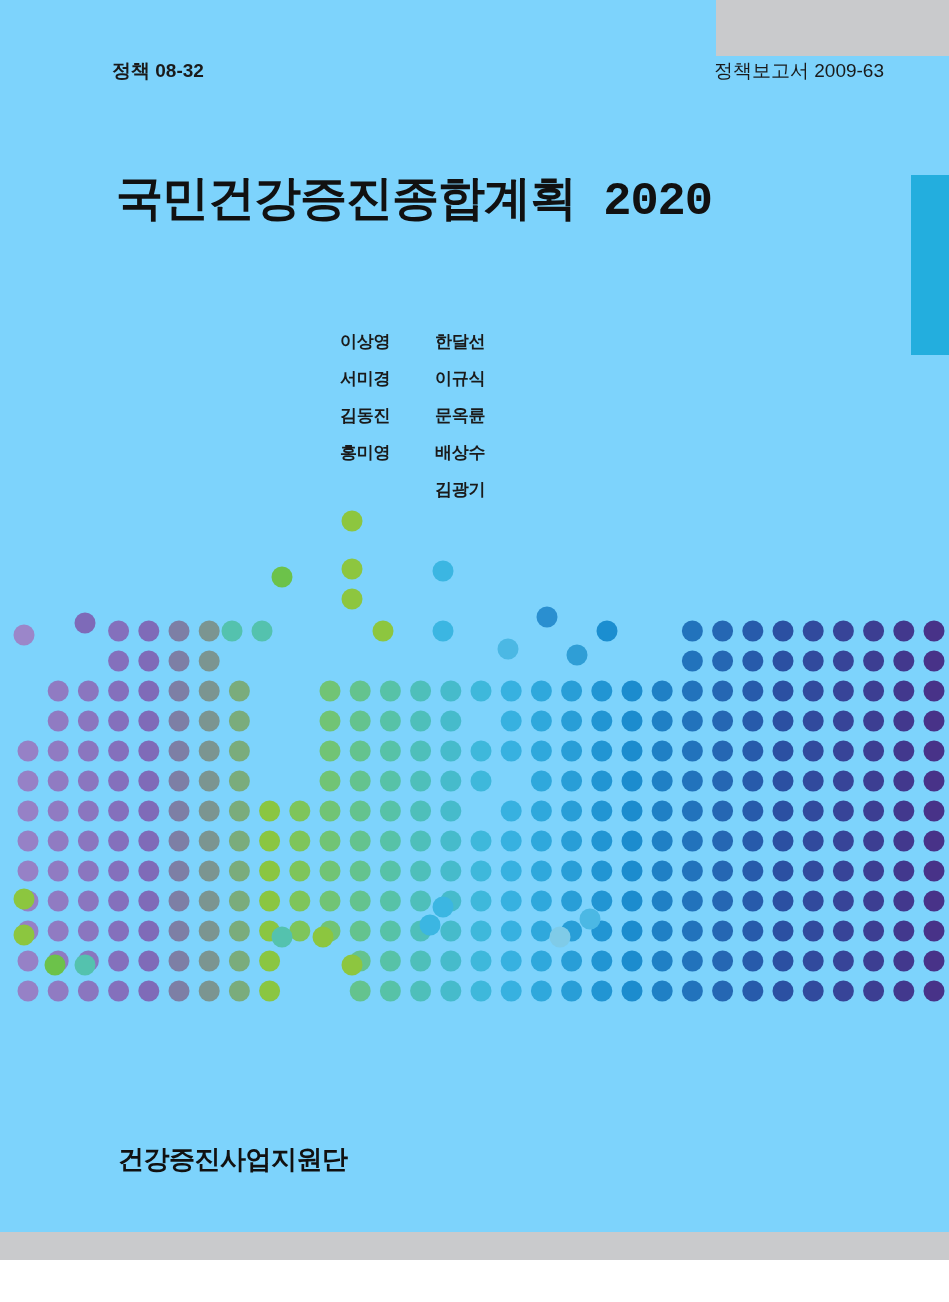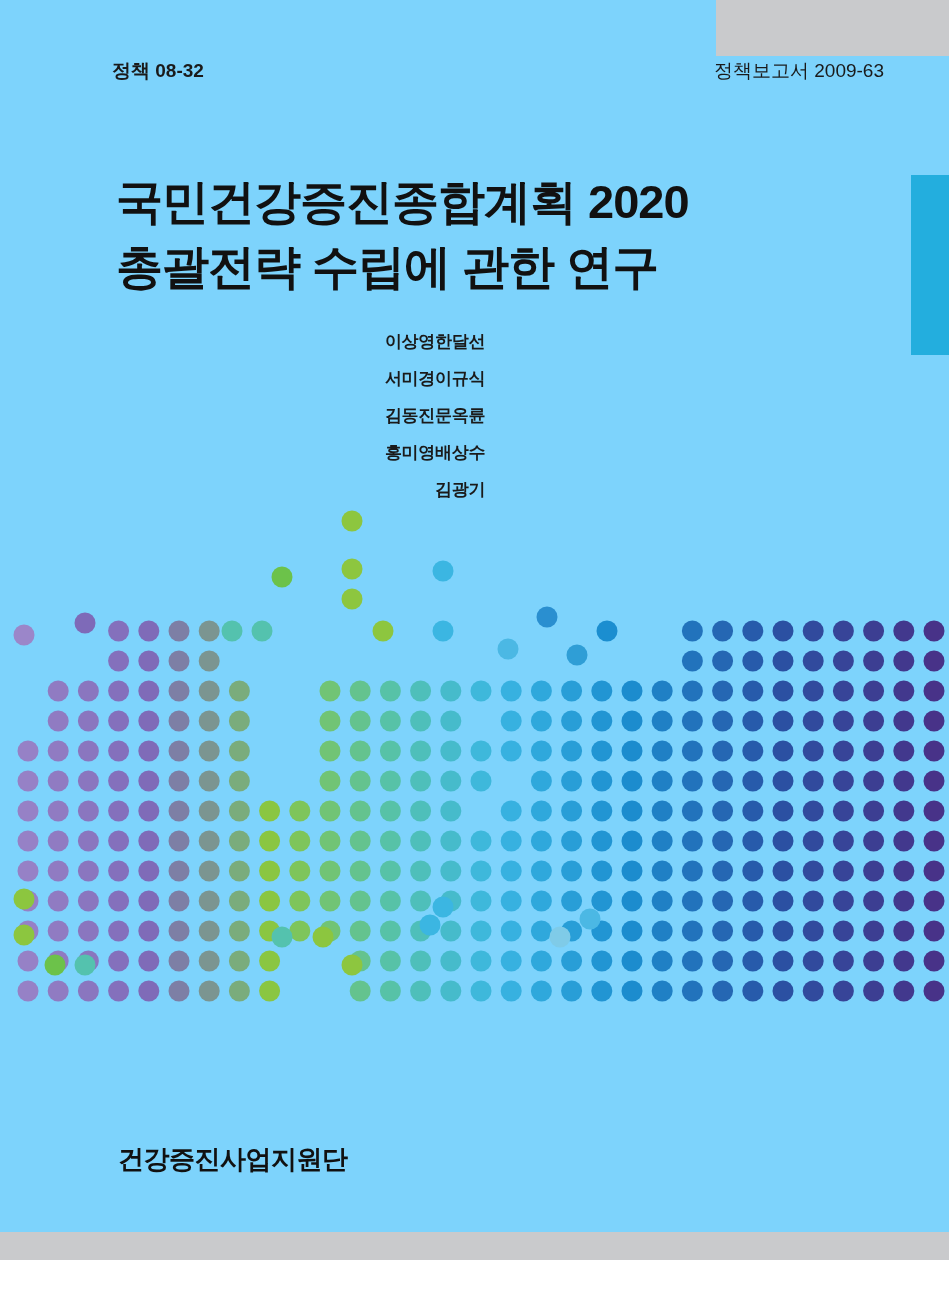--- a/index.html
+++ b/index.html
@@ -69,39 +69,39 @@
     left: 116px;
     top: 170px;
     width: 720px;
   }
   .title-line {
     font-size: 47px;
     font-weight: bold;
     color: #111111;
     line-height: 1.38;
     letter-spacing: -1px;
+    font-family: Liberation Mono, monospace;
   }
 
   
   .authors {
     position: absolute;
     left: 340px;
     top: 330px;
     width: 260px;
   }
   .author-row {
     display: flex;
     margin-bottom: 14px;
   }
   .author-col {
     font-size: 17px;
     font-weight: bold;
     color: #1a1a1a;
     letter-spacing: -0.3px;
-    text-align: right;
   }
   .author-col.left {
     width: 95px;
   }
 
   
   #dots {
     position: absolute;
     left: 0;
     top: 495px;
@@ -136,21 +136,20 @@
 
   <div class="corner-gray-top"></div>
   <div class="accent-cyan"></div>
   <div class="corner-gray-bottom"></div>
 
   <div class="code-left">정책 08-32</div>
   <div class="code-right">정책보고서 2009-63</div>
 
   <div class="title-block">
     <div class="title-line">국민건강증진종합계획 2020</div>
-    <div class="title-line">총괄전략 수립에 관한 연구</div>
   </div>
 
   <div class="authors">
     <div class="author-row">
       <div class="author-col left">이상영</div>
       <div class="author-col">한달선</div>
     </div>
     <div class="author-row">
       <div class="author-col left">서미경</div>
       <div class="author-col">이규식</div>

